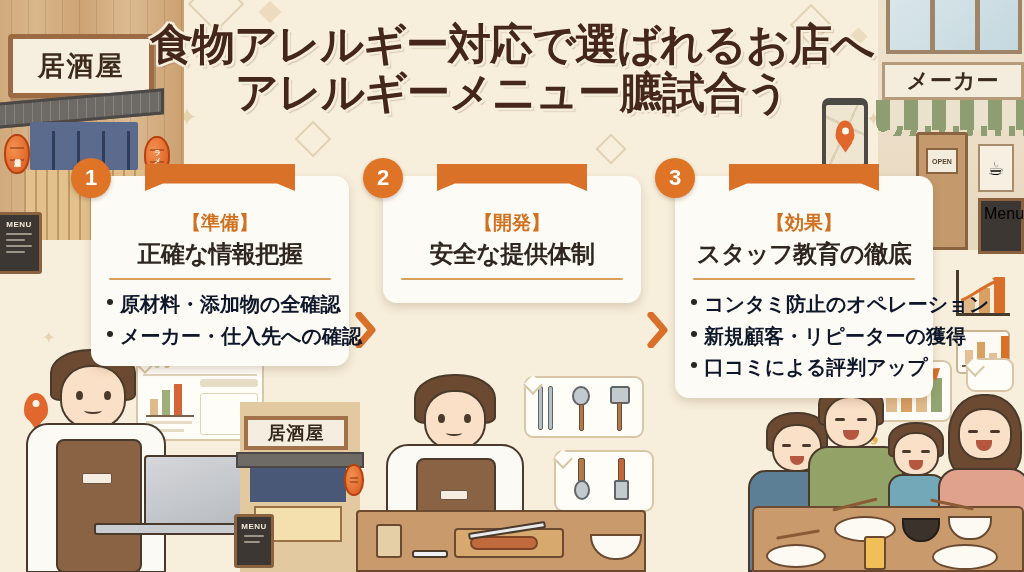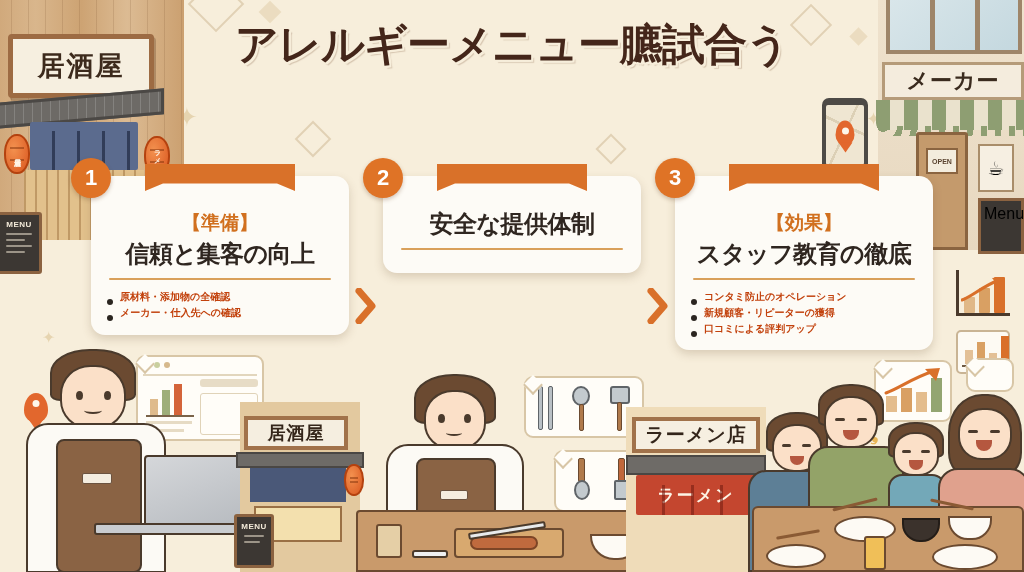--- a/index.html
+++ b/index.html
@@ -85,21 +85,21 @@
   .steps { position:absolute; left:0; right:0; top:176px; display:flex; justify-content:center; align-items:flex-start; gap:6px; z-index:10; }
   .card { position:relative; width:258px; background:#fdfbf6; border-radius:14px; box-shadow:0 4px 10px rgba(110,80,50,.22); padding:30px 12px 14px; }
   .ribbon { position:absolute; left:50%; top:-12px; transform:translateX(-50%); width:150px; height:27px; background:#d97129;
             clip-path:polygon(0 0,100% 0,100% 100%,88% 72%,12% 72%,0 100%); }
   .badge { position:absolute; left:-20px; top:-18px; width:40px; height:40px; border-radius:50%; background:#df7326; color:#fff;
            display:flex; align-items:center; justify-content:center; font-size:22px; font-weight:700; box-shadow:0 2px 4px rgba(110,70,40,.3); z-index:3; }
   .card-cat { text-align:center; font-size:19px; font-weight:700; color:#d1701f; margin-top:4px; }
   .card-head { text-align:center; font-size:24px; font-weight:700; color:#2f2620; margin-top:2px; letter-spacing:-.5px; }
   .card-rule { height:2px; background:#d9a05a; margin:8px 6px 9px; border-radius:1px; }
   .card-list { list-style:none; padding:0 2px; }
-  .card-list li { position:relative; padding-left:15px; font-size:10px; font-weight:700; color:#c2410c; line-height:1.58; white-space:nowrap; }
+  .card-list li { position:relative; padding-left:15px; font-size:20px; font-weight:700; color:#0f172a; line-height:1.58; white-space:nowrap; }
   .card-list li:before { content:""; position:absolute; left:2px; top:10px; width:6px; height:6px; border-radius:50%; background:#2b2520; }
   .chev { align-self:center; margin-top:86px; width:22px; height:36px; flex:0 0 22px; }
 
   
   .scene { position:absolute; bottom:0; }
 
   
   .staff-laptop { left:8px; bottom:0; width:262px; height:225px; }
   .bubble { position:absolute; background:#fffdf8; border:2px solid #d8c6a6; border-radius:9px; }
   .bubble:after{content:"";position:absolute;width:12px;height:12px;background:#fffdf8;border-right:2px solid #d8c6a6;border-bottom:2px solid #d8c6a6;transform:rotate(45deg);}
@@ -203,54 +203,56 @@
   </div>
   <div class="chart-box" style="left:956px;top:330px;width:54px;height:44px;">
     <div style="position:absolute;left:7px;bottom:8px;width:8px;height:14px;background:#e3c096;"></div>
     <div style="position:absolute;left:19px;bottom:8px;width:8px;height:22px;background:#d9a063;"></div>
     <div style="position:absolute;left:31px;bottom:8px;width:8px;height:11px;background:#e3c096;"></div>
     <div style="position:absolute;left:43px;bottom:8px;width:8px;height:28px;background:#d9702a;"></div>
     <div style="position:absolute;left:4px;right:3px;bottom:5px;height:2px;background:#6e5a44;"></div>
   </div>
 
   <div class="title-wrap">
+    <div class="title-line">食物アレルギー対応で選ばれるお店へ</div>
     <div class="title-line">アレルギーメニュー臕試合う</div>
   </div>
 
   <div class="phone-icon">
     <div class="phone-screen">
       <div class="pin"></div>
     </div>
   </div>
 
   <div class="steps">
 
     <div class="card">
       <div class="badge">
           <span>1</span>
         </div>
       <div class="ribbon"></div>
       <div class="card-cat">【準備】</div>
-      <div class="card-head">信頼と集客の向上</div>
+      <div class="card-head">正確な情報把握</div>
       <div class="card-rule"></div>
       <ul class="card-list">
         <li>原材料・添加物の全確認</li>
         <li>メーカー・仕入先への確認</li>
       </ul>
     </div>
 
     <svg class="chev" viewBox="0 0 22 36">
         <path d="M4 3 L17 18 L4 33" stroke="#d9702a" stroke-width="7" fill="none" stroke-linecap="round" stroke-linejoin="round"></path>
       </svg>
 
     <div class="card">
       <div class="badge">
           <span>2</span>
         </div>
       <div class="ribbon"></div>
+      <div class="card-cat">【開発】</div>
       <div class="card-head">安全な提供体制</div>
       <div class="card-rule"></div>
     </div>
 
     <svg class="chev" viewBox="0 0 22 36">
         <path d="M4 3 L17 18 L4 33" stroke="#d9702a" stroke-width="7" fill="none" stroke-linecap="round" stroke-linejoin="round"></path>
       </svg>
 
     <div class="card">
       <div class="badge">
@@ -349,30 +351,20 @@
 
     <div class="table-top" style="left:0;bottom:0;width:290px;height:62px;border-radius:4px 4px 0 0;"></div>
     <div style="position:absolute;left:98px;bottom:14px;width:110px;height:30px;background:#d8a96f;border:2.5px solid #6b4a30;border-radius:4px;"></div>
     <div style="position:absolute;left:114px;bottom:22px;width:68px;height:14px;background:#c06a3e;border:2px solid #7d4526;border-radius:7px;"></div>
     <div style="position:absolute;left:112px;bottom:38px;width:78px;height:7px;background:#e8eaec;border:2px solid #4a3a2c;border-radius:2px;transform:rotate(-9deg);"></div>
     <div style="position:absolute;left:20px;bottom:14px;width:26px;height:34px;background:#e5cfa6;border:2.5px solid #6b4a30;border-radius:3px;"></div>
     <div style="position:absolute;left:56px;bottom:14px;width:36px;height:8px;background:#eef0f2;border:2px solid #4a3a2c;border-radius:3px;"></div>
     <div class="dish" style="right:4px;bottom:12px;width:52px;height:26px;border-radius:0 0 24px 24px;"></div>
   </div>
 
-  <div class="ramen-shop">
-    <div style="position:absolute;inset:0;background:#efdcb9;"></div>
-    <div class="ramen-sign">
-      <span>ラーメン店</span>
-    </div>
-    <div class="ramen-roof"></div>
-    <div class="ramen-noren">
-      <span>ラーメン</span>
-    </div>
-  </div>
 
   <div class="scene family">
 
     <div class="bubble" style="left:122px;top:-12px;width:78px;height:62px;">
       <div style="position:absolute;left:10px;bottom:8px;width:11px;height:16px;background:#e4bd8d;"></div>
       <div style="position:absolute;left:25px;bottom:8px;width:11px;height:24px;background:#d9a063;"></div>
       <div style="position:absolute;left:40px;bottom:8px;width:11px;height:20px;background:#e4bd8d;"></div>
       <div style="position:absolute;left:55px;bottom:8px;width:11px;height:34px;background:#93a571;"></div>
       <svg style="position:absolute;left:8px;top:6px;width:62px;height:28px;" viewBox="0 0 62 28">
           <path d="M2 25 C16 20 28 10 50 3" stroke="#d9702a" stroke-width="3" fill="none" stroke-linecap="round"></path>

